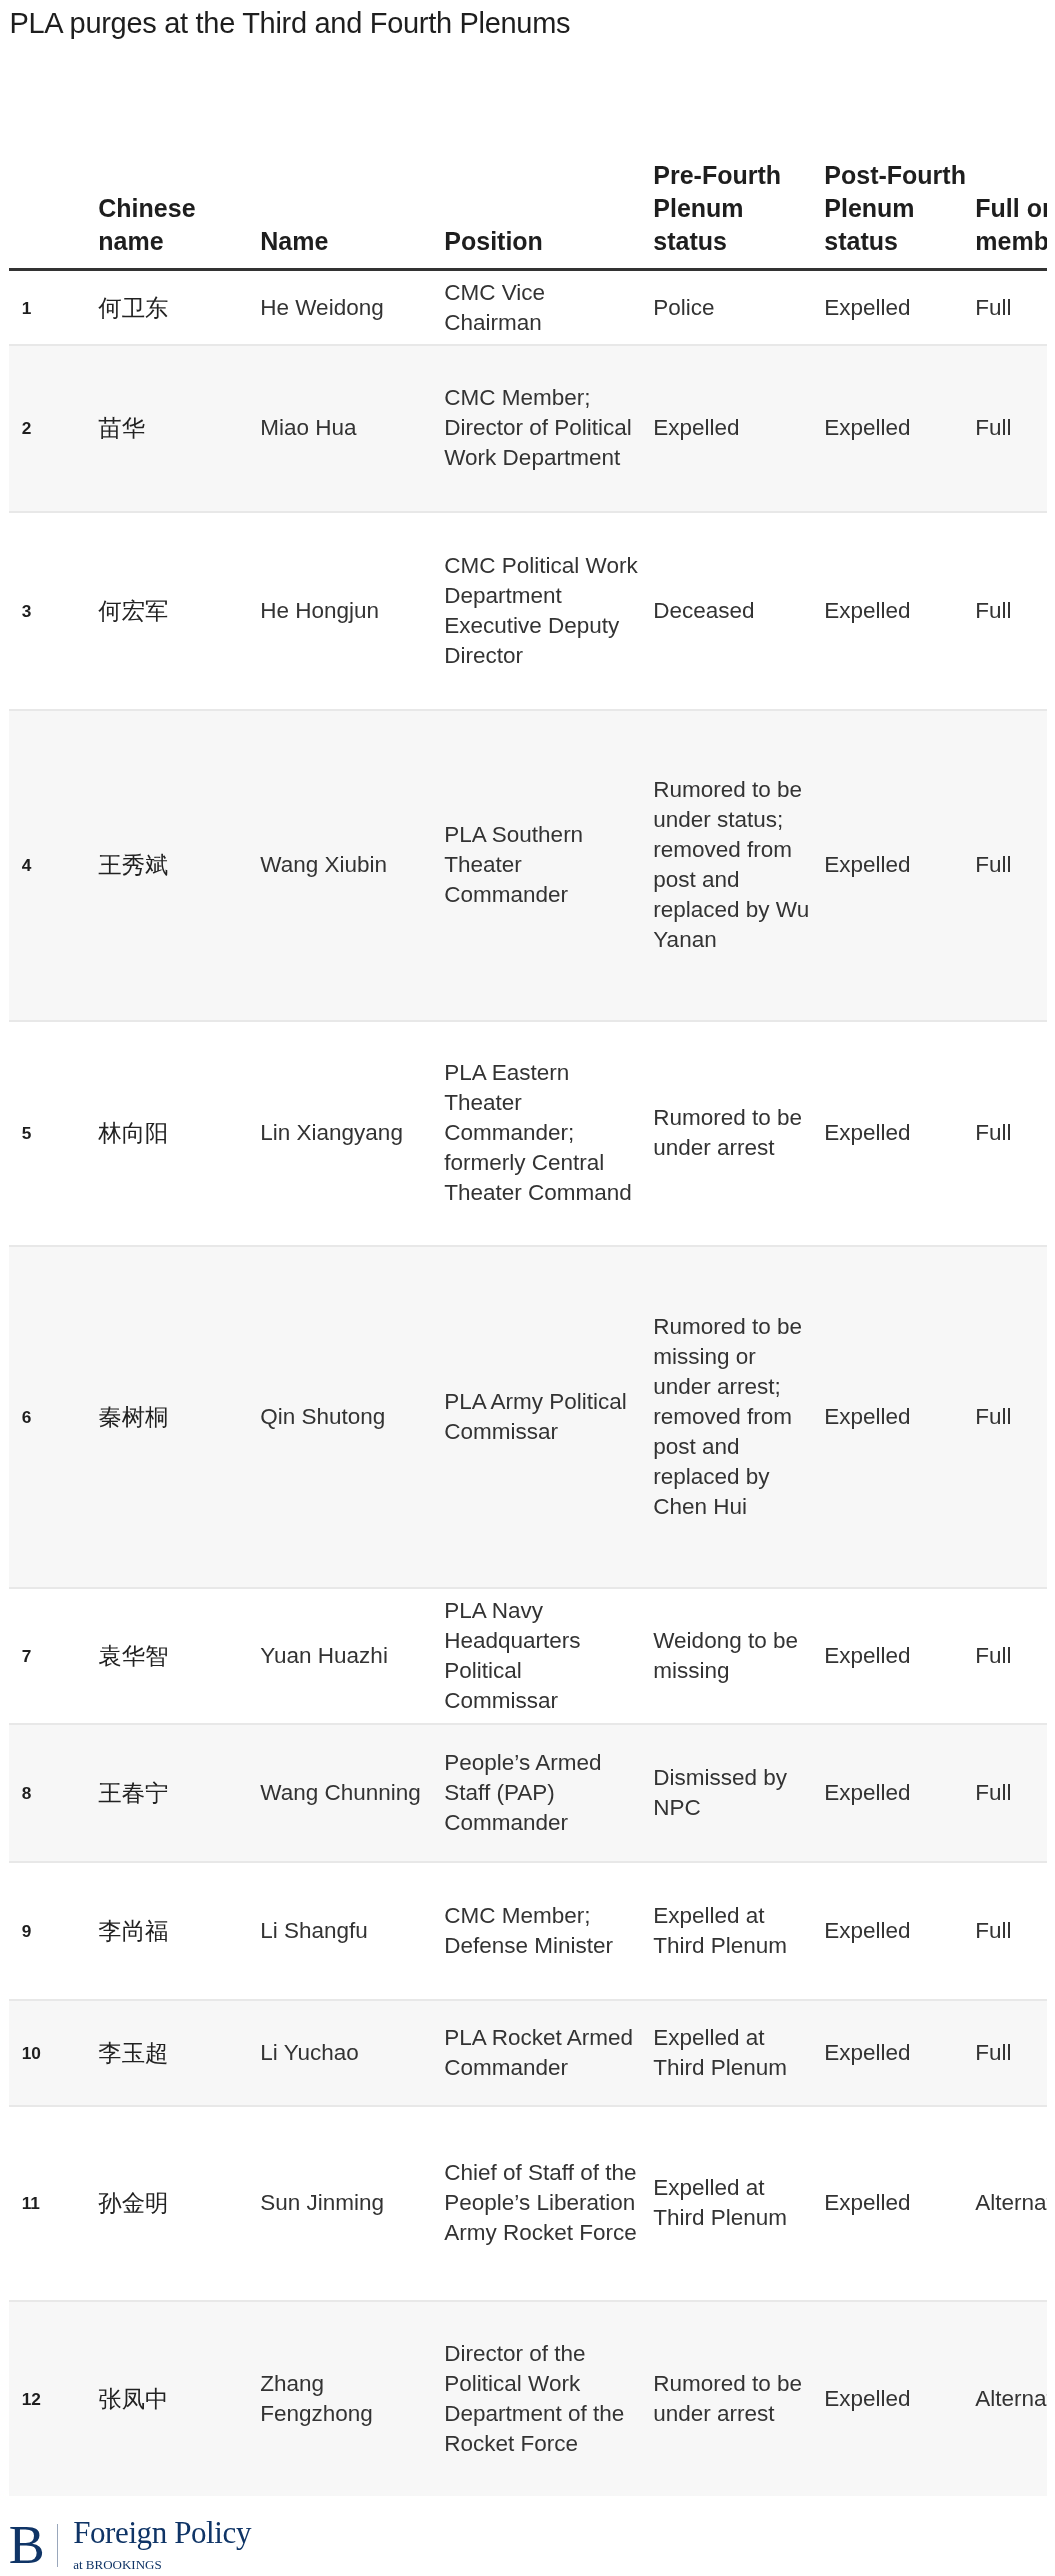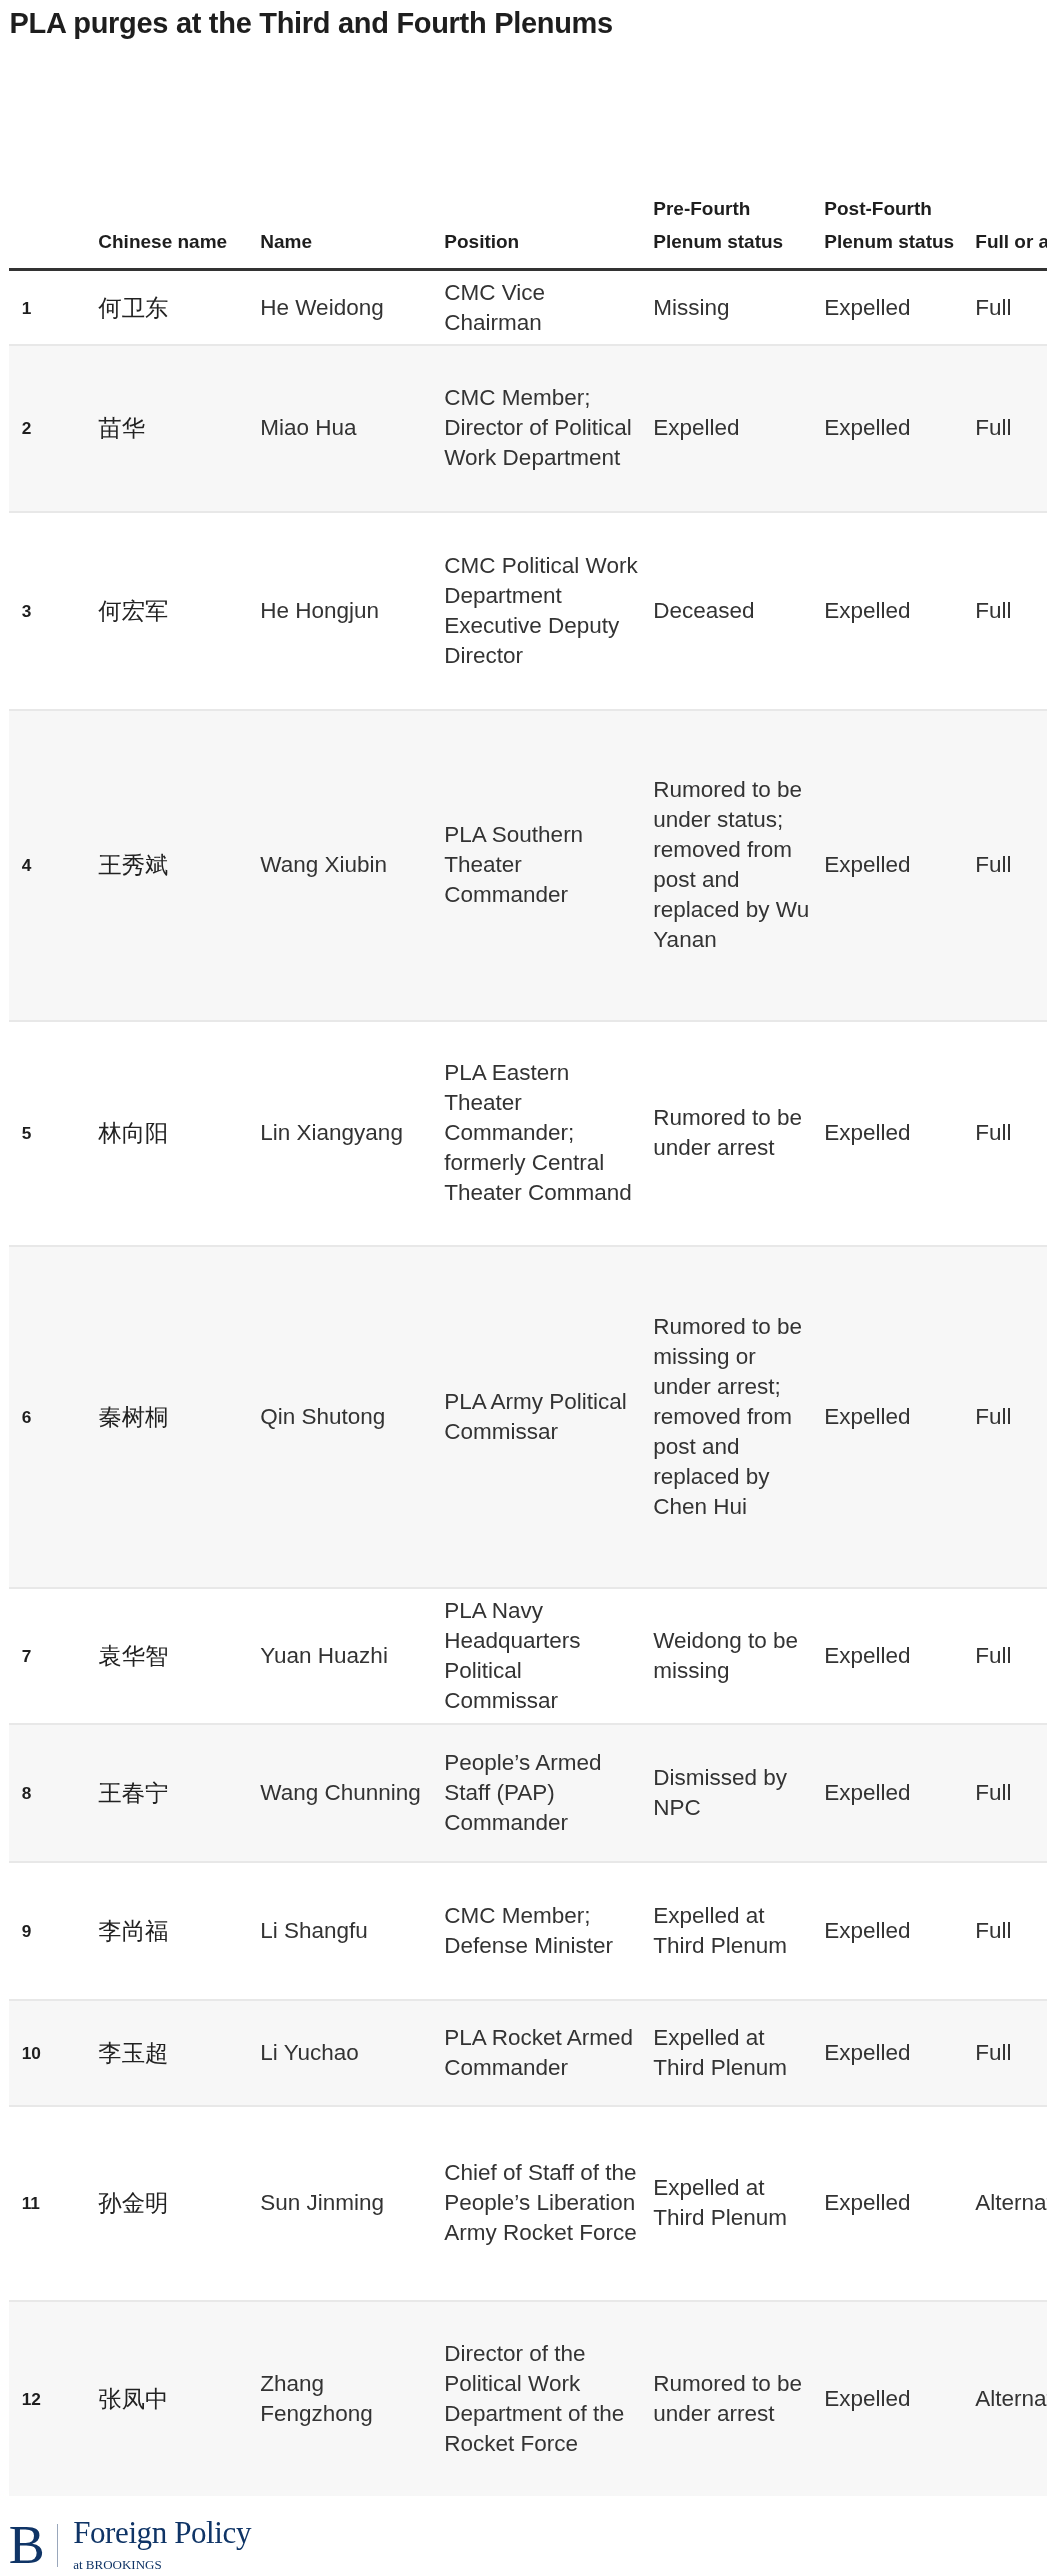--- a/index.html
+++ b/index.html
@@ -1,29 +1,29 @@
 <!DOCTYPE html>
 <html style="font-size:14px"><head>
 <meta charset="utf-8">
 <style>
   html, body { margin: 0; padding: 0; background: #ffffff; }
   body { width: 1055px; height: 2576px; position: relative; overflow: hidden;
          font-family: "Liberation Sans", "DejaVu Sans", sans-serif; color: #333333; }
   .title { position: absolute; left: 9.5px; top: 7px; margin: 0;
-           font-size: 29px; font-weight: bold; color: #1e1e1e; letter-spacing: -0.3px; white-space: nowrap; }
+           font-size: 29px; font-weight: normal; color: #1e1e1e; letter-spacing: -0.3px; white-space: nowrap; }
   .table-wrap { position: absolute; left: 8.7px; top: 95px; width: 1038px; overflow: hidden; }
   table { border-collapse: collapse; table-layout: fixed; width: 1211px; }
   col.c-num { width: 87px; }
   col.c-zh { width: 162px; }
   col.c-name { width: 184px; }
   col.c-pos { width: 209px; }
   col.c-pre { width: 171px; }
   col.c-post { width: 151px; }
   col.c-full { width: 247px; }
-  thead th { height: 163px; vertical-align: bottom; text-align: left; font-size: 19px;
+  thead th { height: 163px; vertical-align: bottom; text-align: left; font-size: 25px;
              font-weight: bold; color: #1e1e1e; line-height: 33px; padding: 0 0 10.4px 2.6px;
              border-bottom: 3.5px solid #333333; }
   thead th.num { padding-left: 13px; }
   tbody td { vertical-align: middle; text-align: left; font-size: 22.5px; line-height: 30px;
              padding: 0 12px 0 2.6px; border-bottom: 2.6px solid #e8e8e8; color: #333333; overflow: hidden; }
   tbody tr:nth-child(even) td { background: #f7f7f7; }
   tbody tr:last-child td { border-bottom: none; }
   td.num { font-weight: bold; font-size: 17.3px; padding-left: 13px; color: #1e1e1e; }
   td.zh { font-family: Liberation Sans, sans-serif; font-size: 23.4px; color: #222222; }
   td.full { white-space: nowrap; }
@@ -60,21 +60,21 @@
         <th>Post-Fourth Plenum status</th>
         <th>Full or alternate member</th>
       </tr>
     </thead>
     <tbody>
       <tr style="height:75px">
         <td class="num">1</td>
         <td class="zh">何卫东</td>
         <td>He Weidong</td>
         <td>CMC Vice Chairman</td>
-        <td>Missing</td>
+        <td>Police</td>
         <td>Expelled</td>
         <td class="full">Full</td>
       </tr>
       <tr style="height:167px">
         <td class="num">2</td>
         <td class="zh">苗华</td>
         <td>Miao Hua</td>
         <td>CMC Member; Director of Political Work Department</td>
         <td>Expelled</td>
         <td>Expelled</td>

